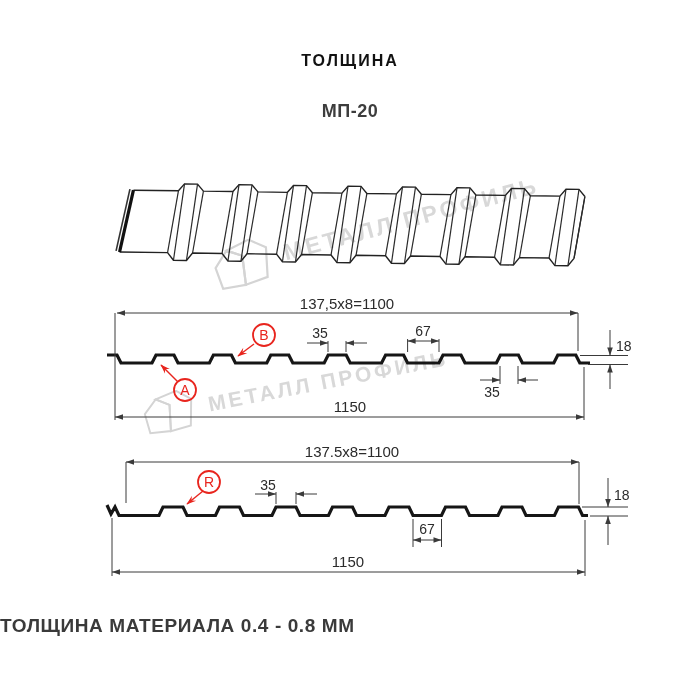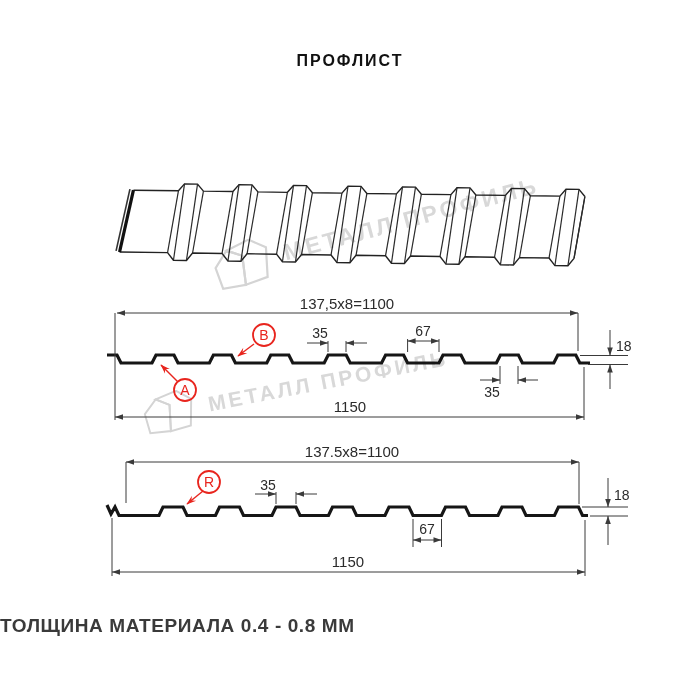--- a/index.html
+++ b/index.html
@@ -22,21 +22,22 @@
   svg text{font-family:"Liberation Sans",sans-serif;fill:#2b2b2b;}
   text.dim{font-size:14px;}
   text.dimbig{font-size:15px;}
   text.marklbl{font-size:14px;fill:#e8251e;}
 </style>
 </head>
 <body>
 
 <div class="stage">
 
-  <div class="page-title">ПРОФЛИСТ</div>
+  <div class="page-title">ТОЛЩИНА</div>
+  <div class="page-subtitle">МП-20</div>
 
   <div class="wm wm1">
     <svg width="58" height="46" viewBox="0 0 58 46">
       <polygon points="4,42 2,20 17,6 31,15 27,44" fill="none" stroke="#d4d4d4" stroke-width="2.2"></polygon>
       <polygon points="17,6 41,1 56,13 50,42 27,44 31,15" fill="none" stroke="#d4d4d4" stroke-width="2.2"></polygon>
     </svg>
     <span class="wm-text">МЕТАЛЛ ПРОФИЛЬ</span>
   </div>
 
   <div class="wm wm2">

